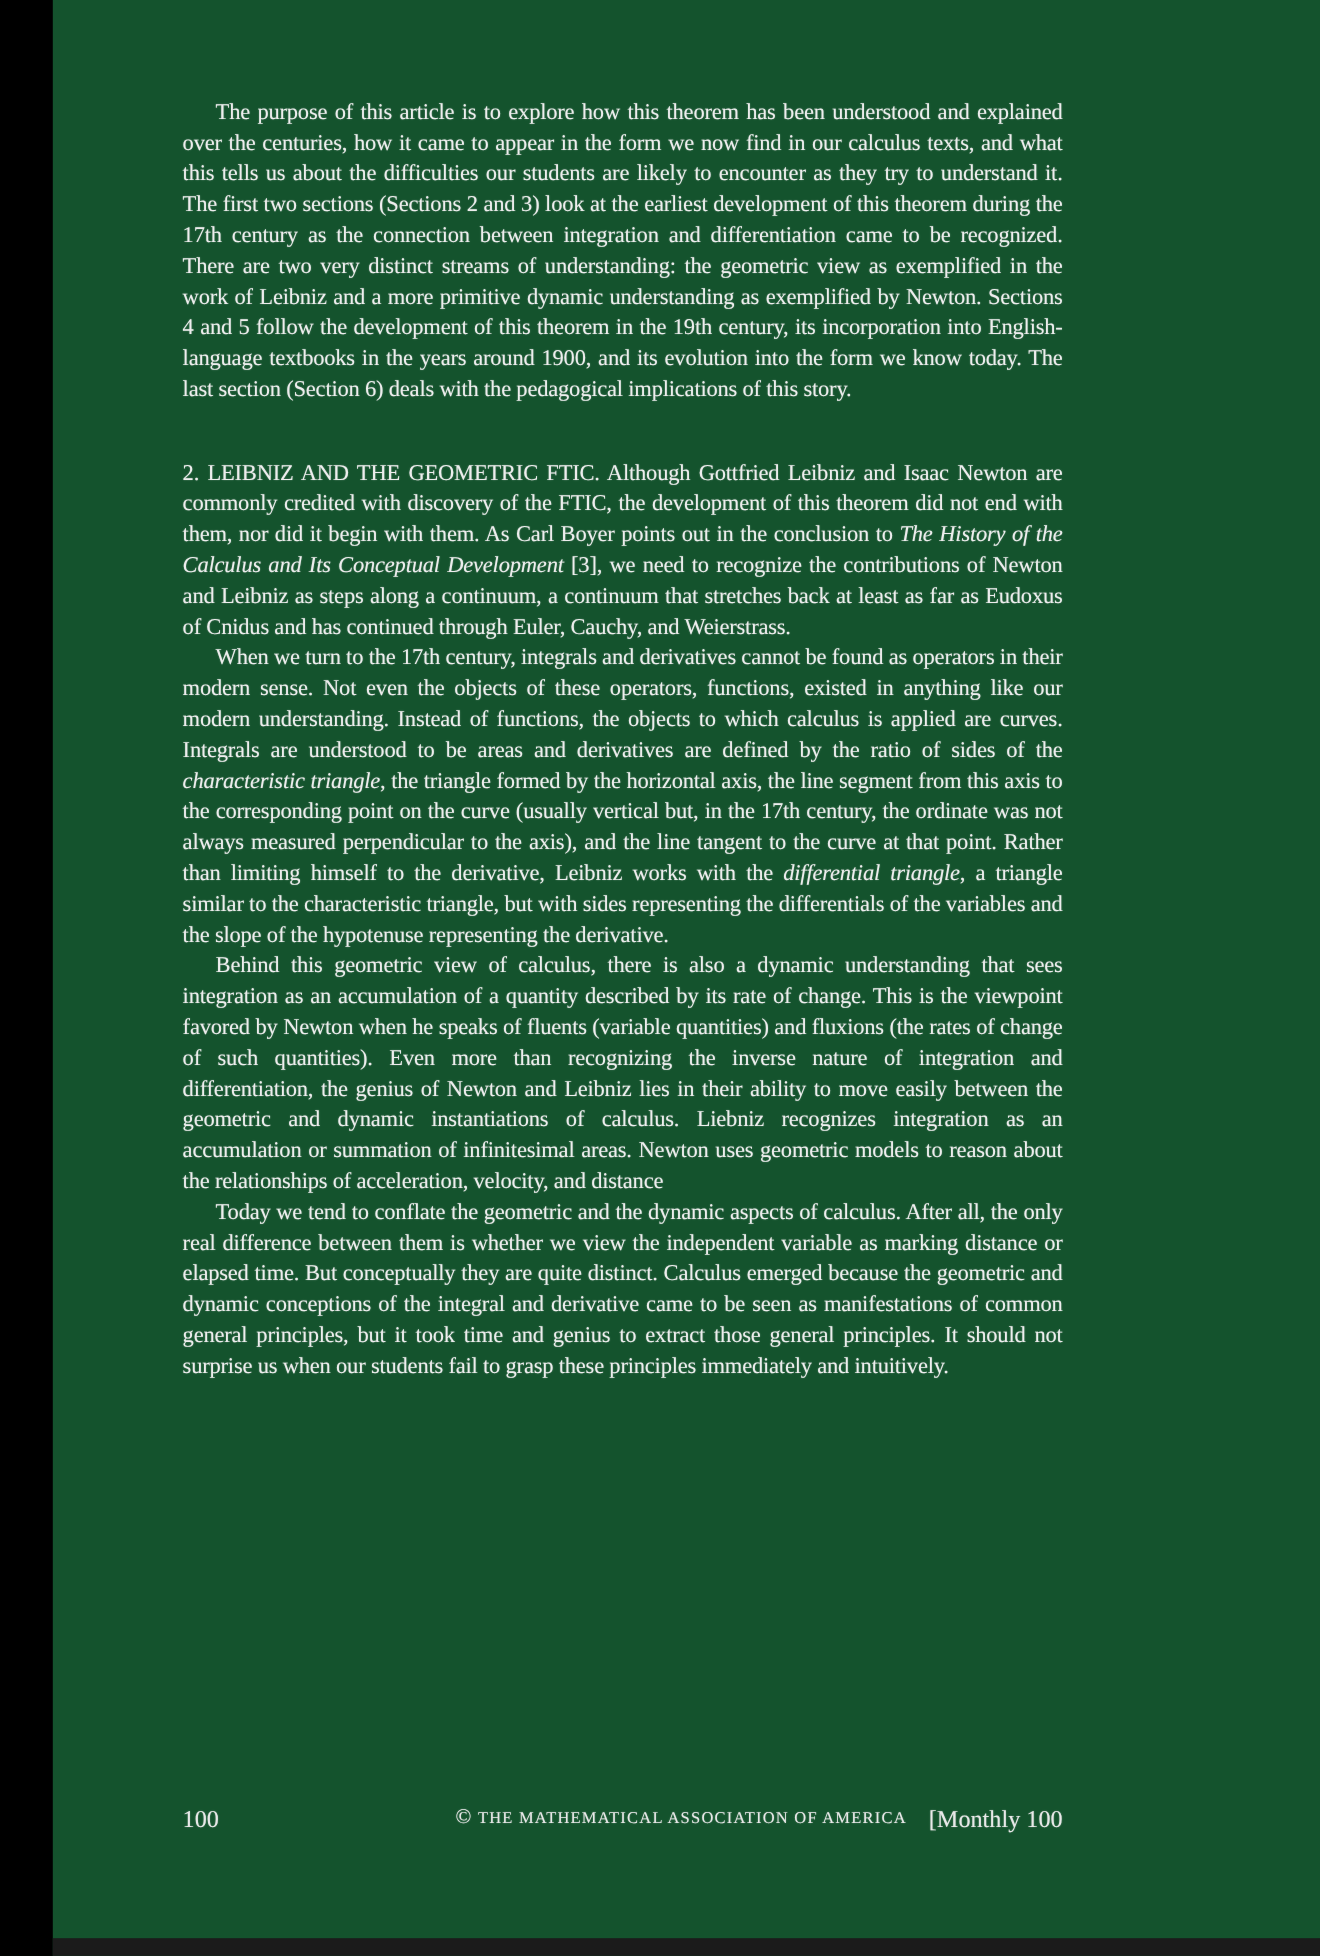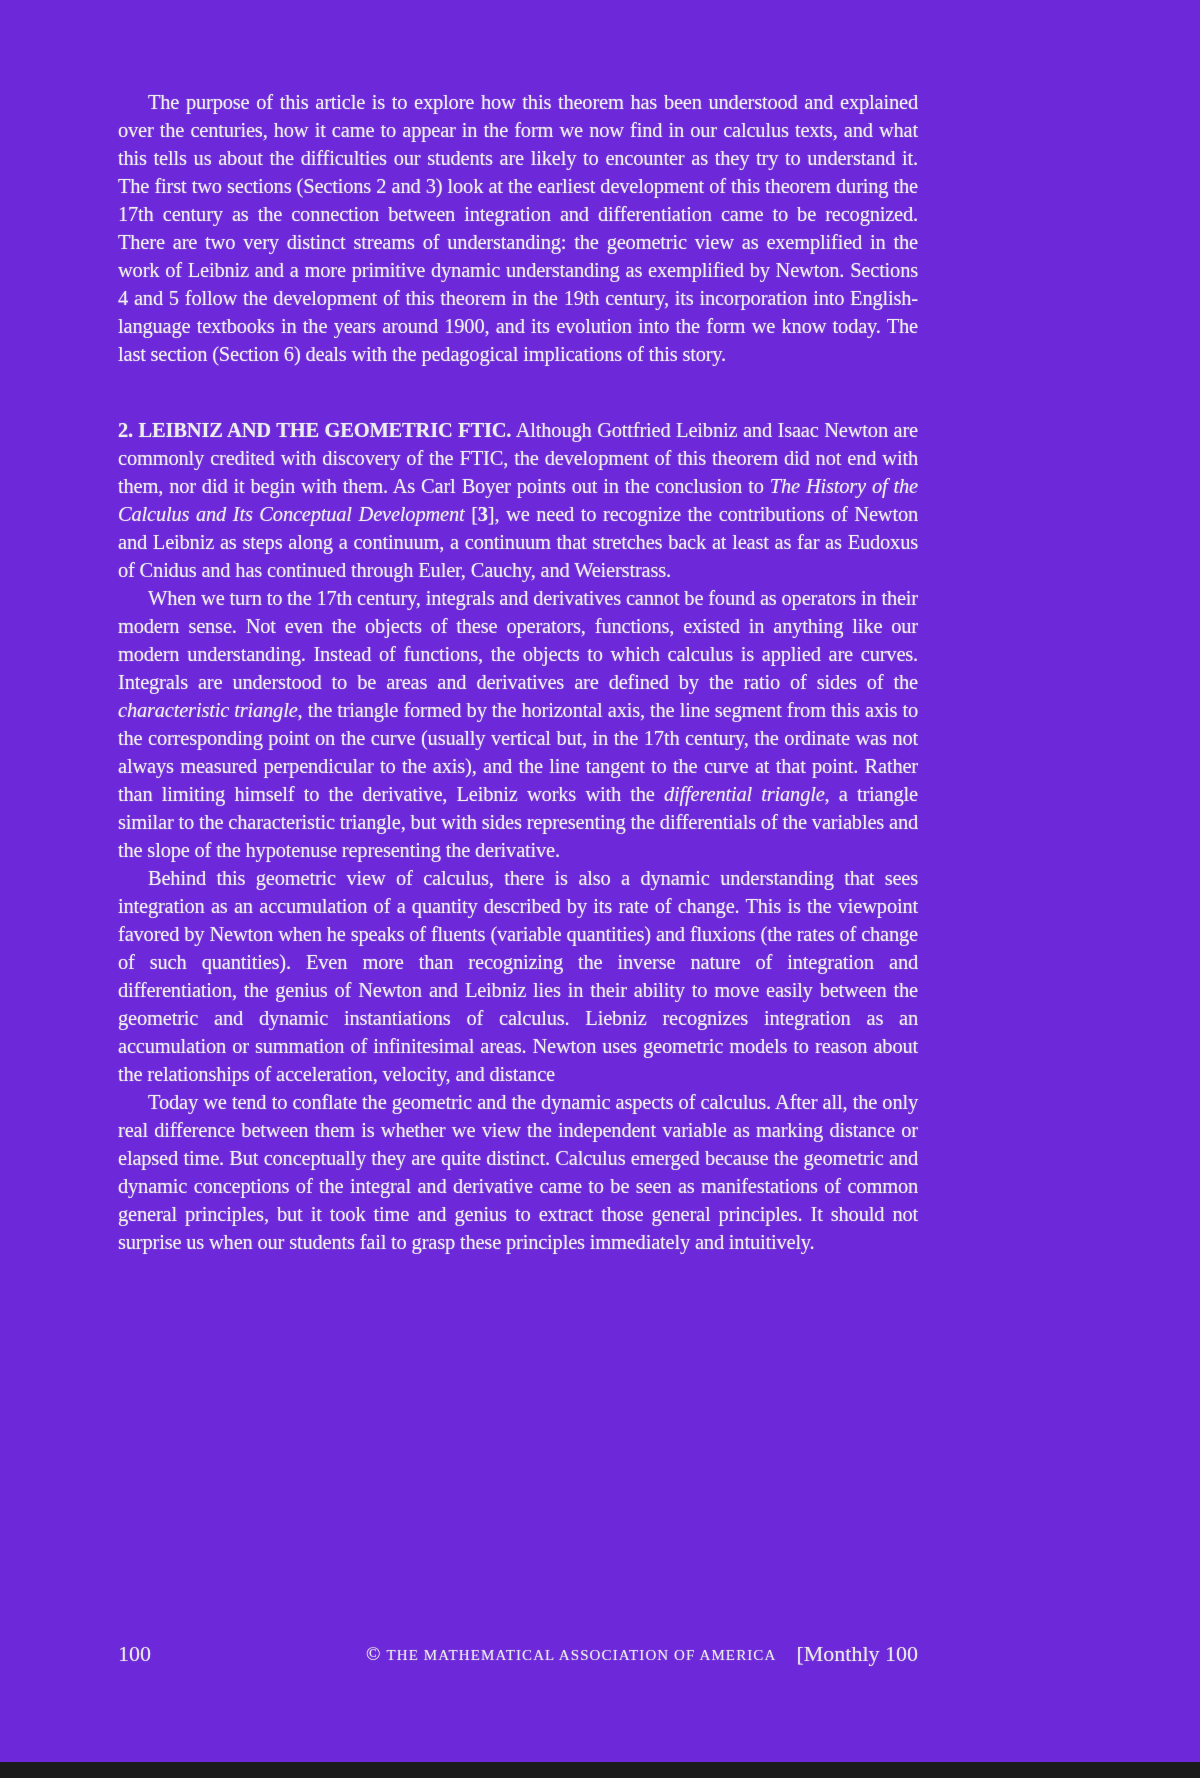--- a/index.html
+++ b/index.html
@@ -9,51 +9,52 @@
   }
   body {
     width: 1200px;
     height: 1778px;
     position: relative;
     overflow: hidden;
   }
   .page {
     position: absolute;
     inset: 0;
-    background: #6d28d9;
+    background: #14532d;
     color: #ededed;
     font-family: "Liberation Serif", "DejaVu Serif", serif;
+    margin-left: 48px;
   }
   .text-block {
     position: absolute;
     left: 118px;
     top: 88px;
     width: 800px;
     text-align: justify;
     font-size: 20.5px;
     line-height: 28px;
     letter-spacing: -0.2px;
     text-shadow: 0 0 1.5px rgba(245,245,245,0.45);
   }
   .para {
     margin: 0;
     padding: 0;
   }
   .para.indent { text-indent: 30px; }
   .para.gap-before { margin-top: 48px; }
   .run-regular { font-weight: normal; font-style: normal; }
-  .run-bold { font-weight: bold; }
+  .run-bold { font-weight: normal; }
   .run-italic { font-style: italic; }
   .footer {
     position: absolute;
     left: 118px;
     top: 1641px;
     width: 800px;
     display: flex;
-    align-items: center;
+    align-items: flex-start;
     color: #e8e8e8;
     text-shadow: 0 0 1.5px rgba(245,245,245,0.45);
   }
   .footer .page-number {
     font-size: 22px;
   }
   .footer .spacer { flex: 1; }
   .footer .copyright {
     font-size: 15px;
     letter-spacing: 1.1px;

